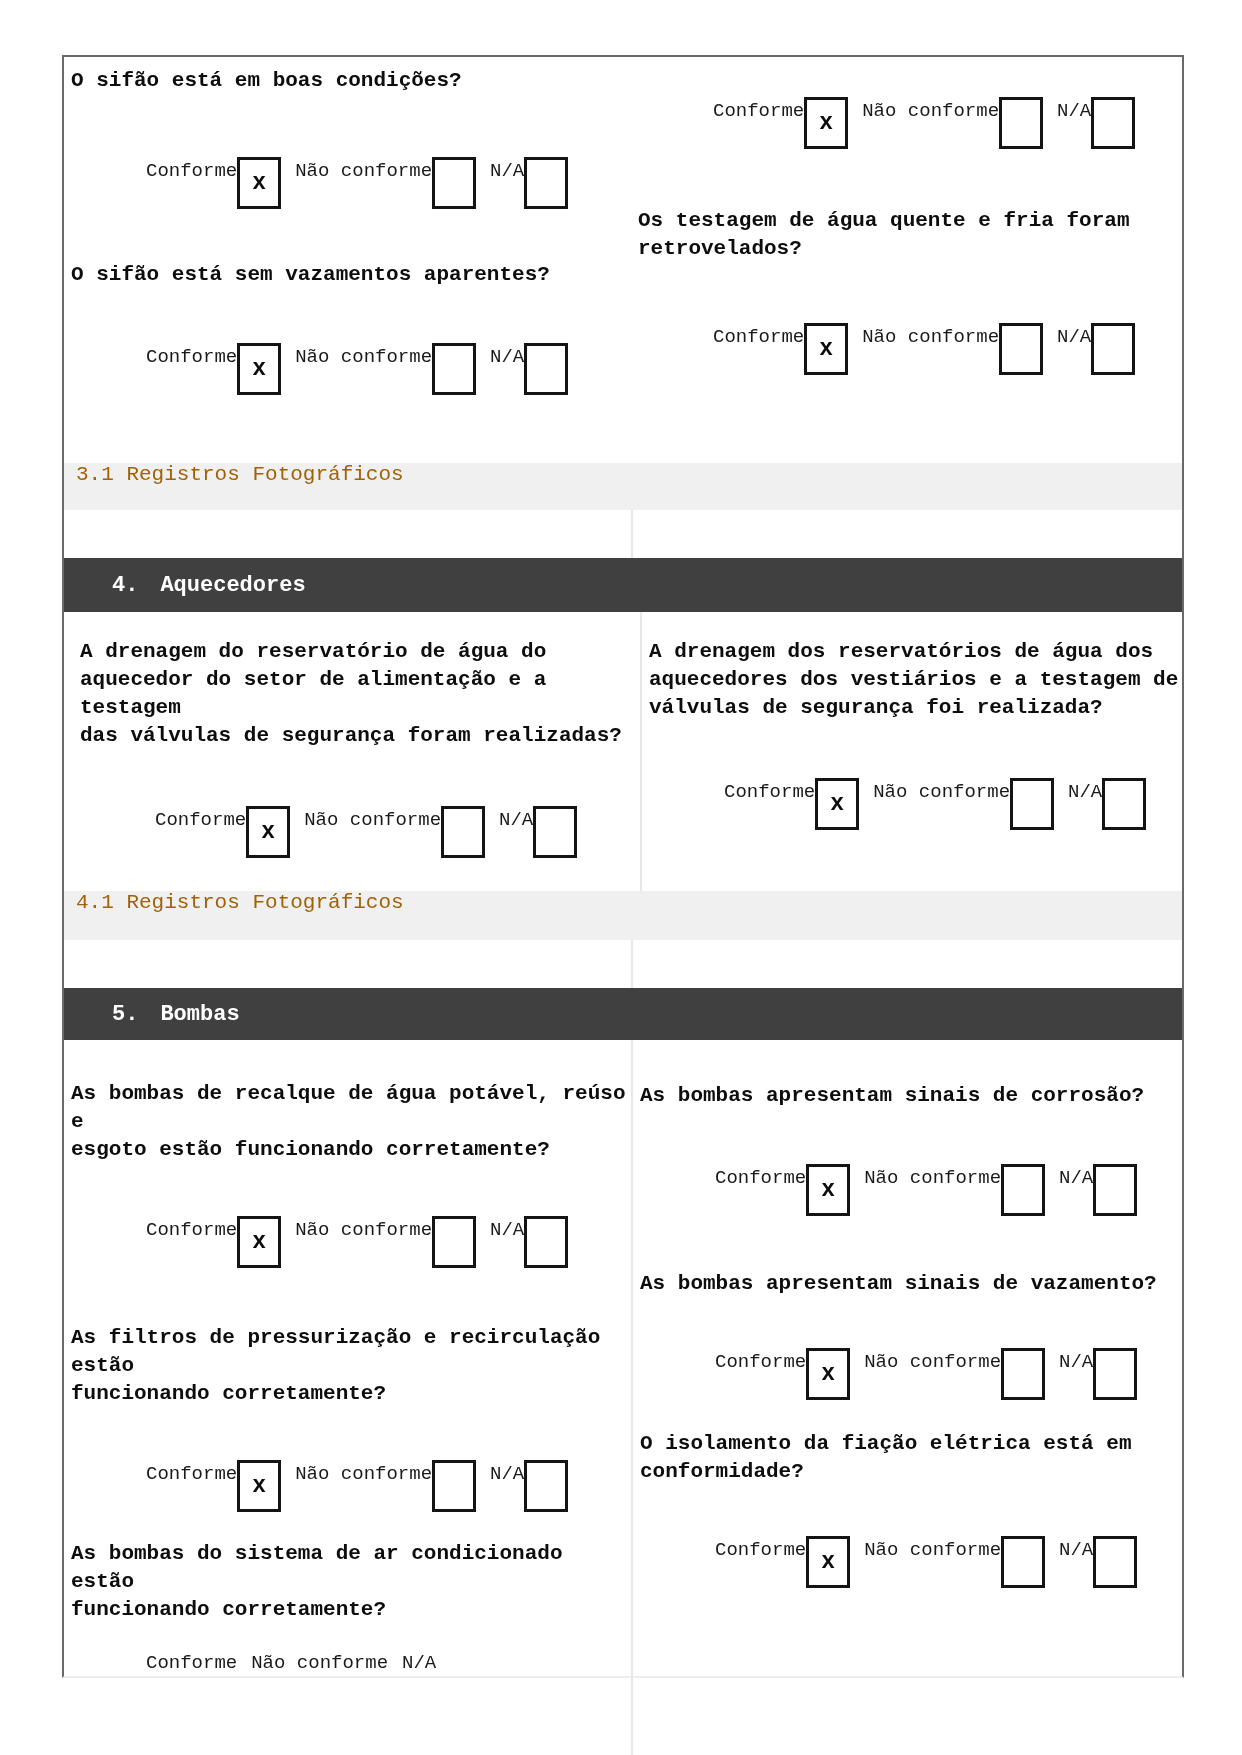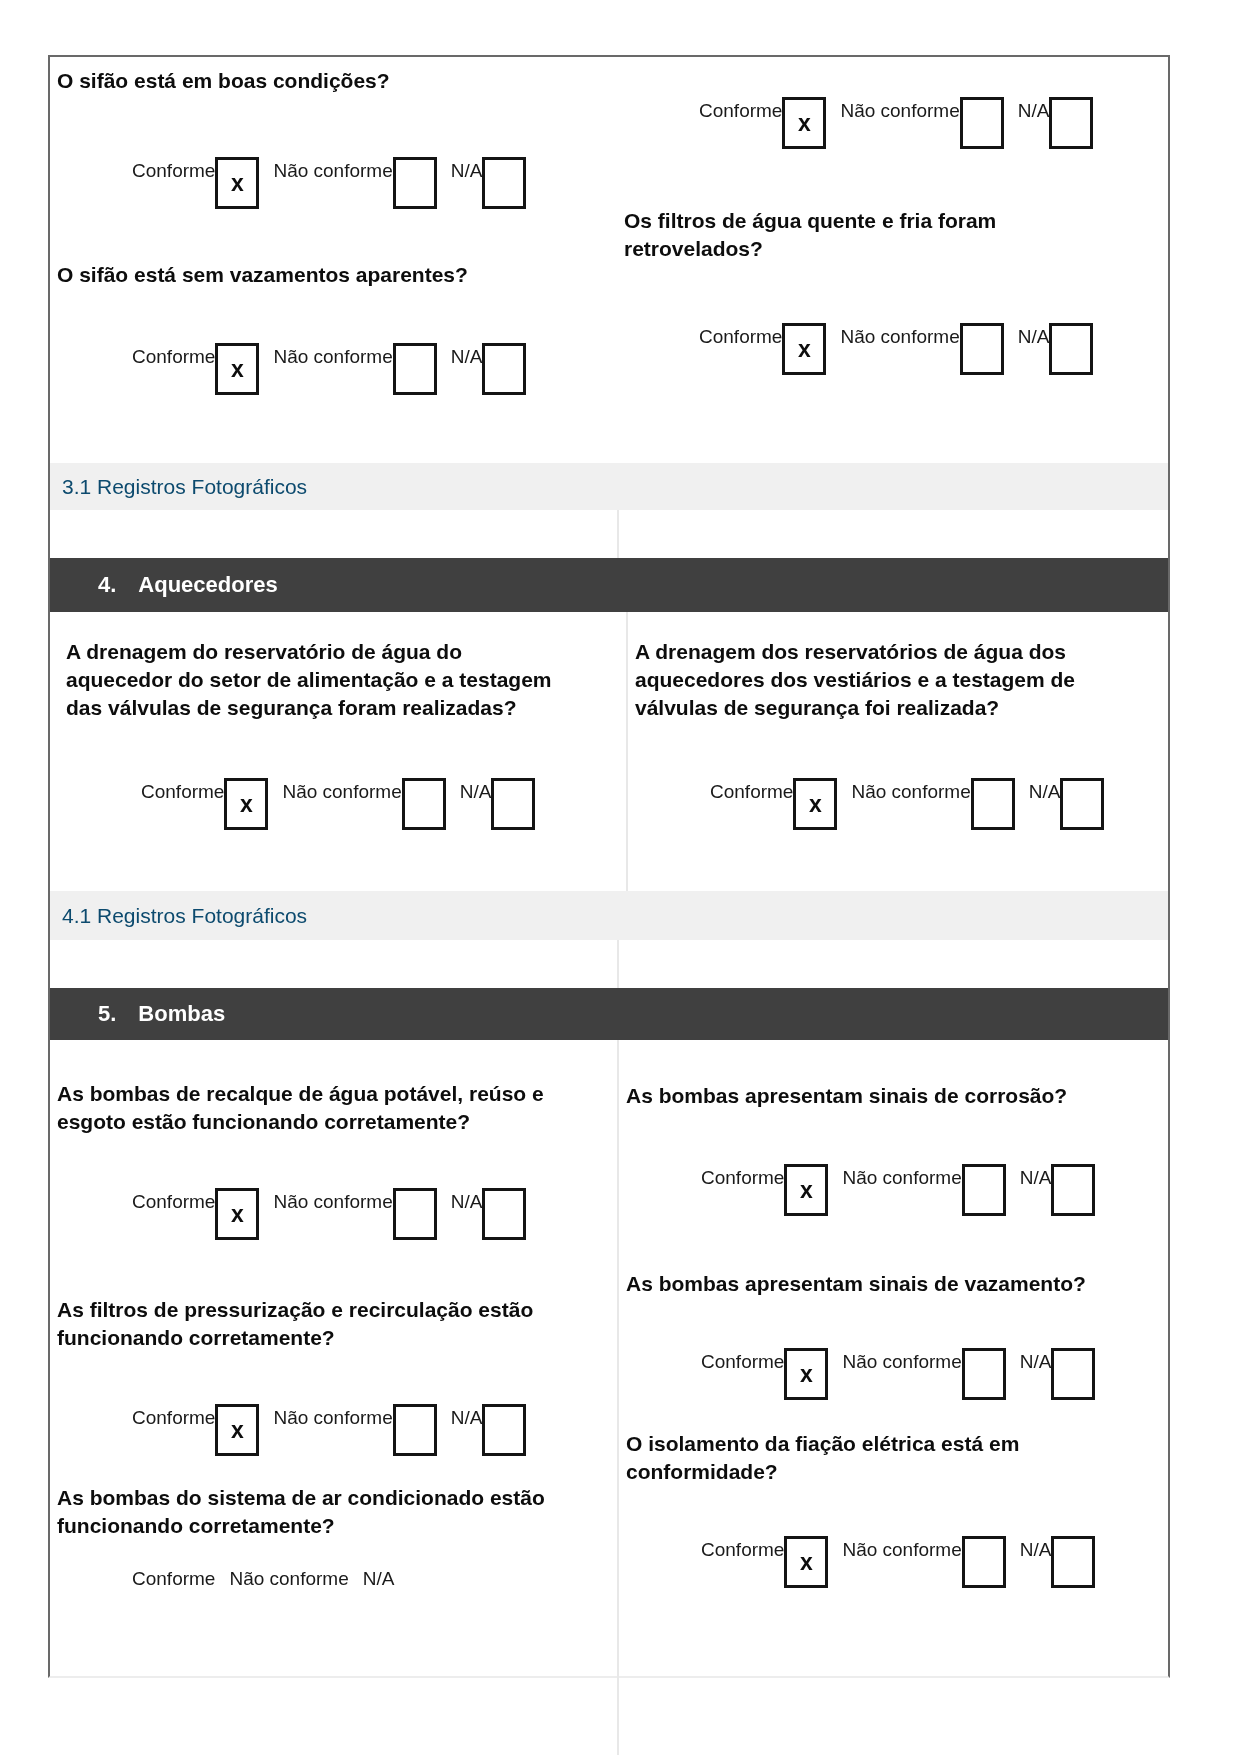--- a/index.html
+++ b/index.html
@@ -8,52 +8,52 @@
     position: relative;
     width: 1242px;
     height: 1755px;
     background: #ffffff;
     font-family: "Liberation Sans", "DejaVu Sans", sans-serif;
     color: #111111;
     overflow: hidden;
   }
   .sheet {
     position: absolute;
-    left: 48px;
+    left: 62px;
     top: 55px;
     width: 1122px;
     height: 1623px;
     border-top: 2px solid #696969;
     border-left: 2px solid #696969;
     border-right: 2px solid #696969;
     border-bottom: 2px solid #ededed;
     background: #ffffff;
+    font-family: Liberation Mono, monospace;
   }
   .row { display: flex; width: 100%; }
   .r-top      { height: 406px; }
   .r-bar31    { height: 47px; }
   .r-empty1   { height: 48px; }
   .r-sec4hdr  { height: 54px; }
   .r-sec4     { height: 279px; }
   .r-bar41    { height: 49px; }
   .r-empty2   { height: 48px; }
   .r-sec5hdr  { height: 52px; }
   .r-sec5     { height: 760px; border-radius: 21px; }
 
   .cell-left  { width: 567px; height: 100%; }
   .cell-right { flex: 1; height: 100%; }
   .divided .cell-right { border-left: 2px solid #e8e8e8; }
 
   .subsection-bar {
     background: #f0f0f0;
     display: flex;
-    align-items: center;
     padding-left: 12px;
     font-size: 21px;
-    color: #0c4a6e;
+    color: #a16207;
   }
   .section-bar {
     background: #404040;
     color: #ffffff;
     display: flex;
     align-items: center;
     padding-left: 48px;
     font-size: 22px;
     font-weight: bold;
   }
@@ -150,21 +150,21 @@
           </div>
           <div class="opt">
             <span class="olabel">Não conforme</span>
             <div class="box"></div>
           </div>
           <div class="opt">
             <span class="olabel">N/A</span>
             <div class="box"></div>
           </div>
         </div>
-        <div class="qtext" style="margin-top:58px;">Os filtros de água quente e fria foram
+        <div class="qtext" style="margin-top:58px;">Os testagem de água quente e fria foram
 retrovelados?</div>
         <div class="opts" style="margin-top:36px;">
           <div class="opt">
             <span class="olabel">Conforme</span>
             <div class="box">
                 <span>x</span>
               </div>
           </div>
           <div class="opt">
             <span class="olabel">Não conforme</span>

